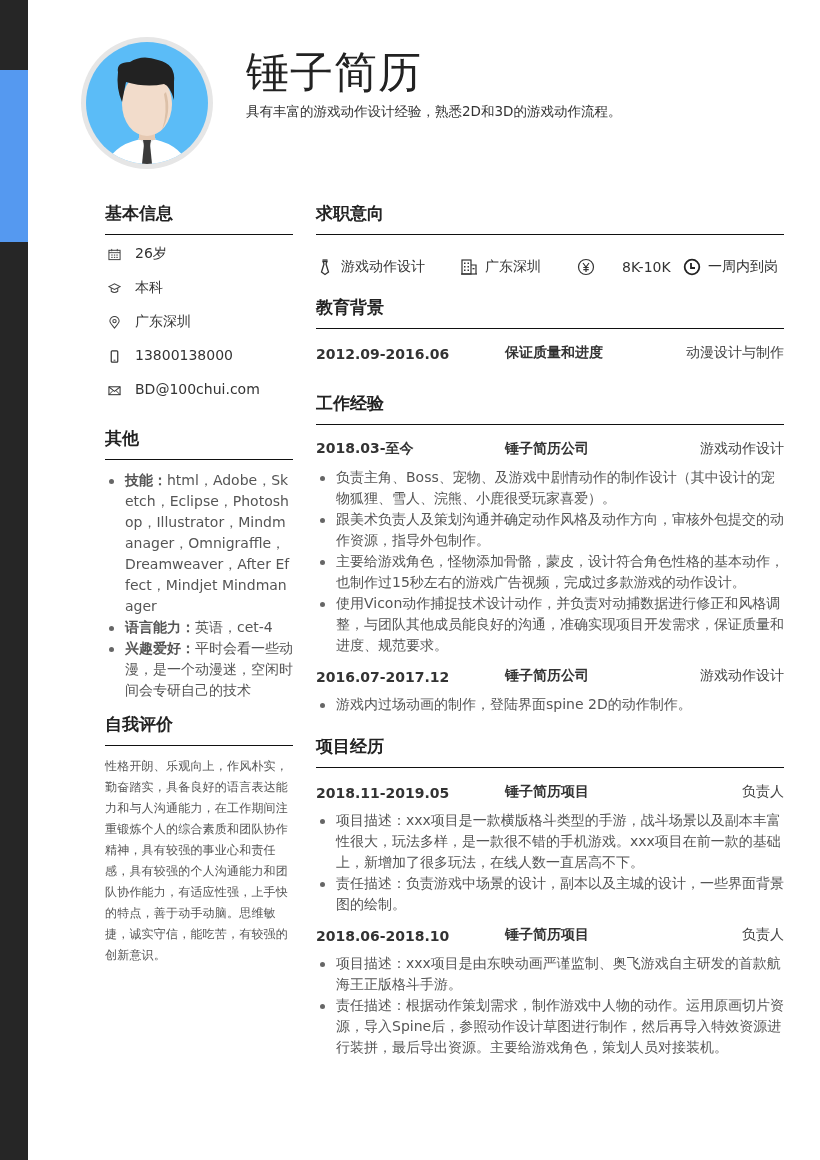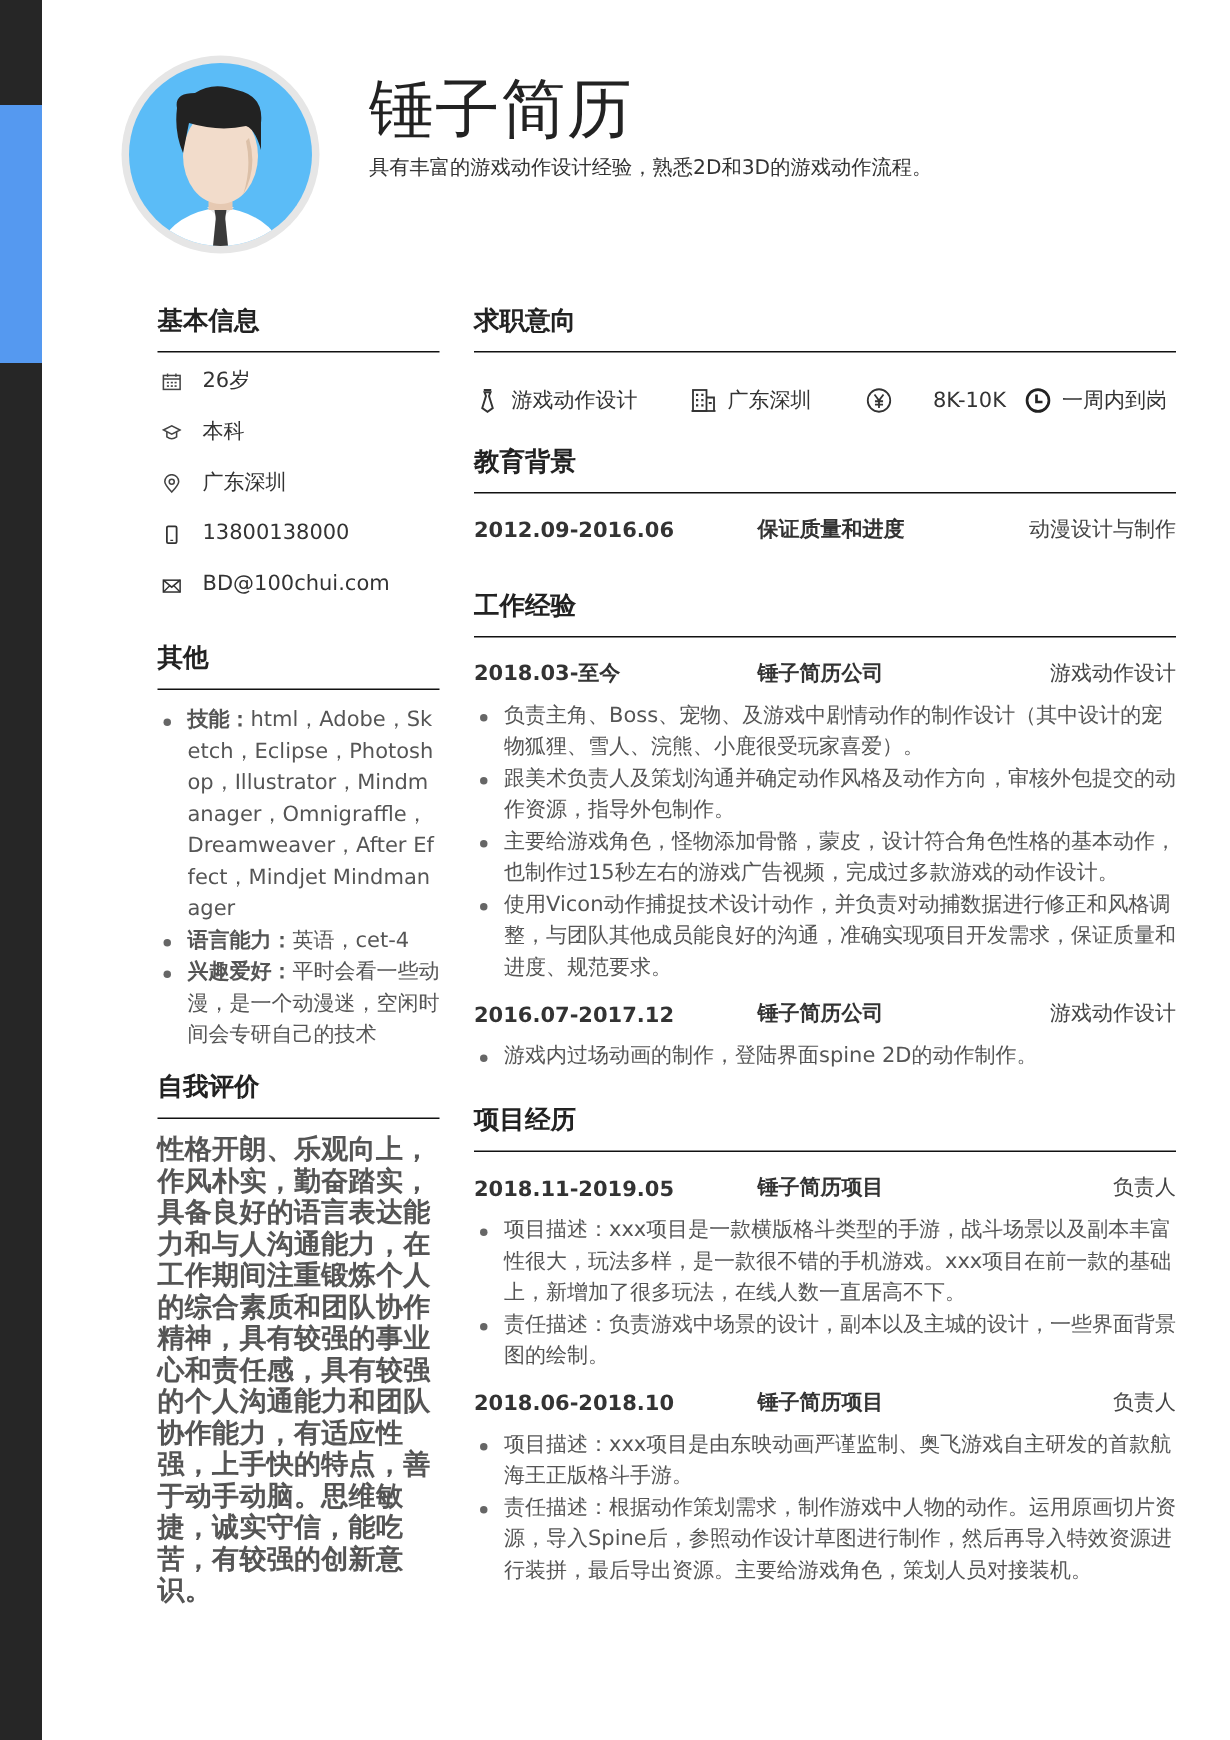--- a/index.html
+++ b/index.html
@@ -26,21 +26,21 @@
   .info-list .ico { width: 18px; height: 18px; margin-right: 12px; display: inline-flex; align-items: center; justify-content: center; }
   .info-list .ico svg { width: 13px; height: 13px; }
 
   .other { margin-top: 12px; }
   .bullets { list-style: none; margin-top: 10px; }
   .bullets li { position: relative; padding-left: 20px; font-size: 14px; line-height: 21px; color: #555; word-break: break-all; }
   .bullets li::before { content: ""; position: absolute; left: 4px; top: 9px; width: 5px; height: 5px; border-radius: 50%; background: #666; }
   .bullets b { color: #555; font-weight: 700; }
 
   .self { margin-top: 12px; }
-  .self-text { margin-top: 10px; font-size: 18px; line-height: 21px; color: #555; letter-spacing: 0.2px; font-weight: bold; }
+  .self-text { margin-top: 10px; font-size: 12px; line-height: 21px; color: #555; letter-spacing: 0.2px; }
 
   .intent-row { display: flex; align-items: center; height: 30px; margin-top: 17px; font-size: 14px; color: #333; }
   .intent-item { display: flex; align-items: center; }
   .intent-item svg { width: 18px; height: 18px; margin-right: 7px; }
   .intent-item.i1 { width: 144px; }
   .intent-item.i2 { width: 117px; }
   .intent-item.i3 { width: 106px; gap: 20px; }
 
   .section { margin-top: 14px; }
   .entry-head { display: flex; justify-content: space-between; align-items: flex-end; margin-top: 15px; font-size: 14px; }

